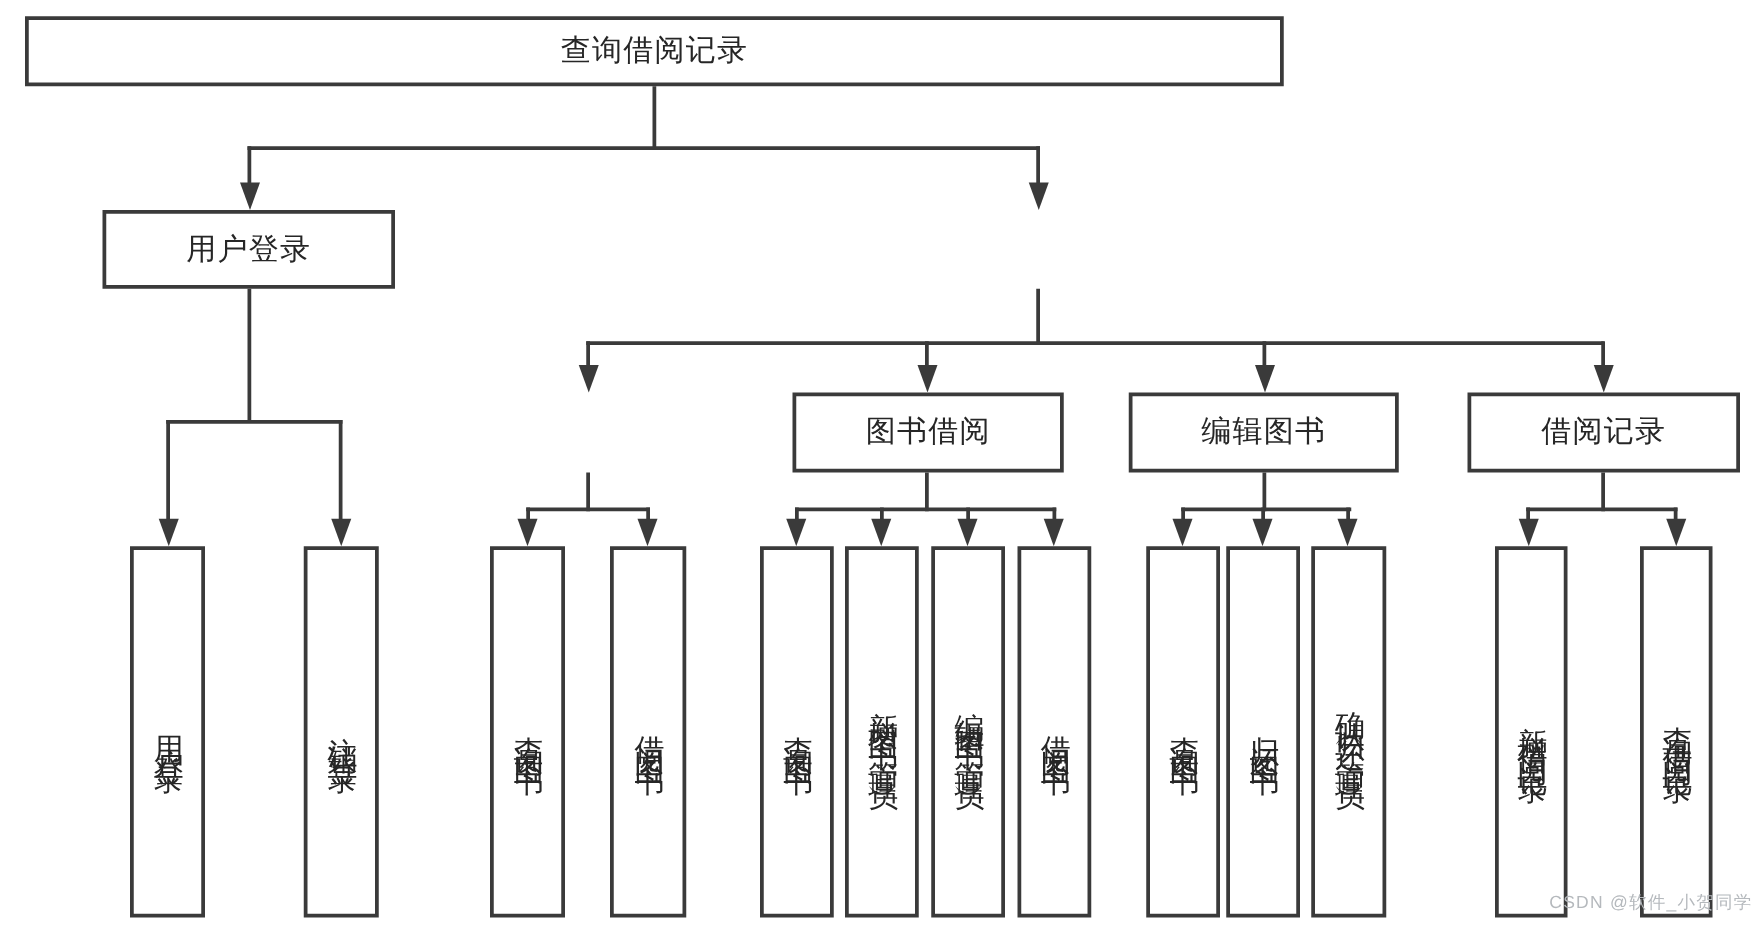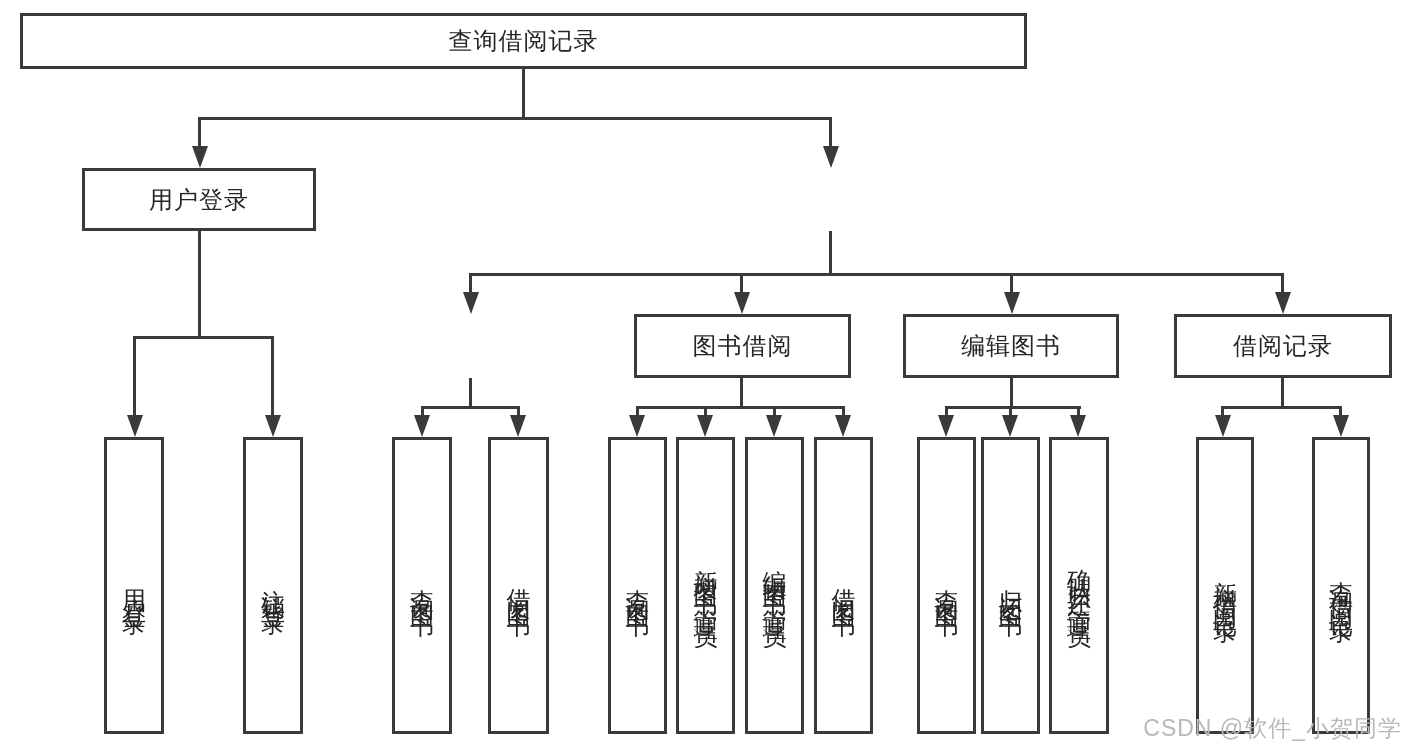--- a/index.html
+++ b/index.html
@@ -44,21 +44,21 @@
     position: absolute;
     width: 0; height: 0;
     border-left: 8px solid transparent;
     border-right: 8px solid transparent;
     border-top: 22px solid var(--line);
   }
   .watermark {
     position: absolute;
     top: 713px;
     right: 3px;
-    font-size: 23px;
+    font-size: 14px;
     letter-spacing: 1px;
     color: var(--watermark);
     z-index: 9;
   }
 </style>
 </head>
 <body>
 
 <div class="stage">
 

